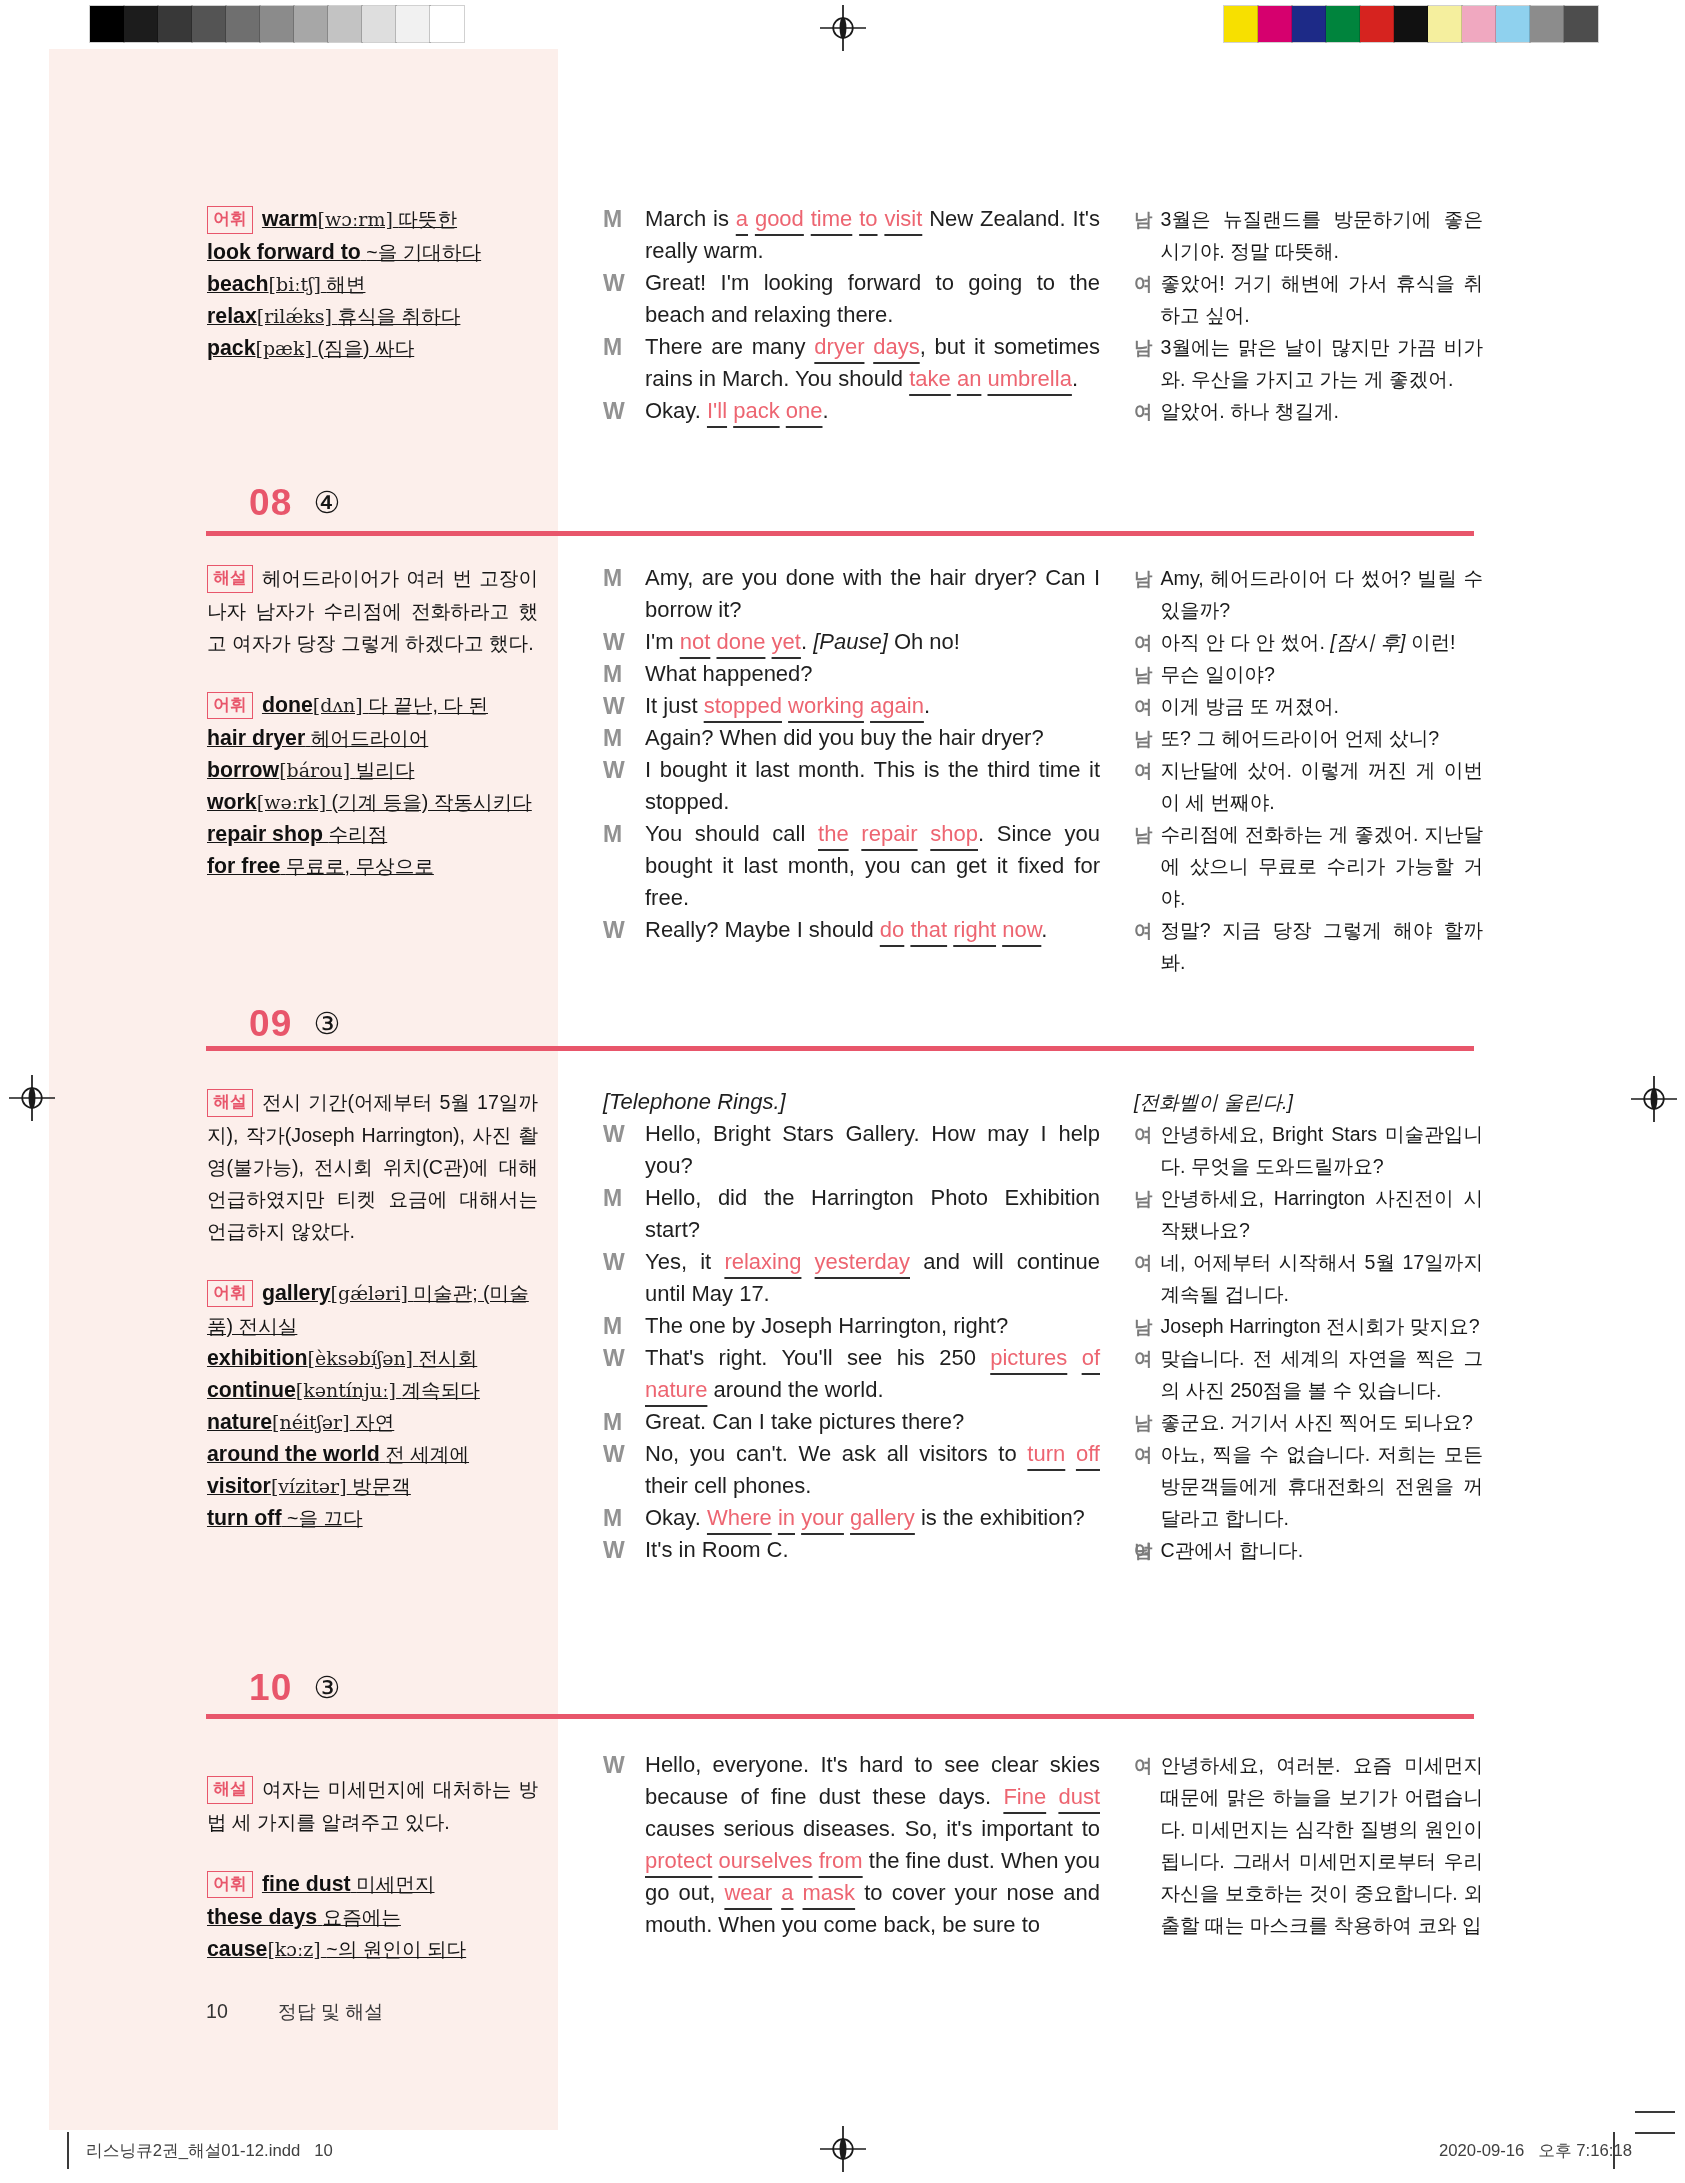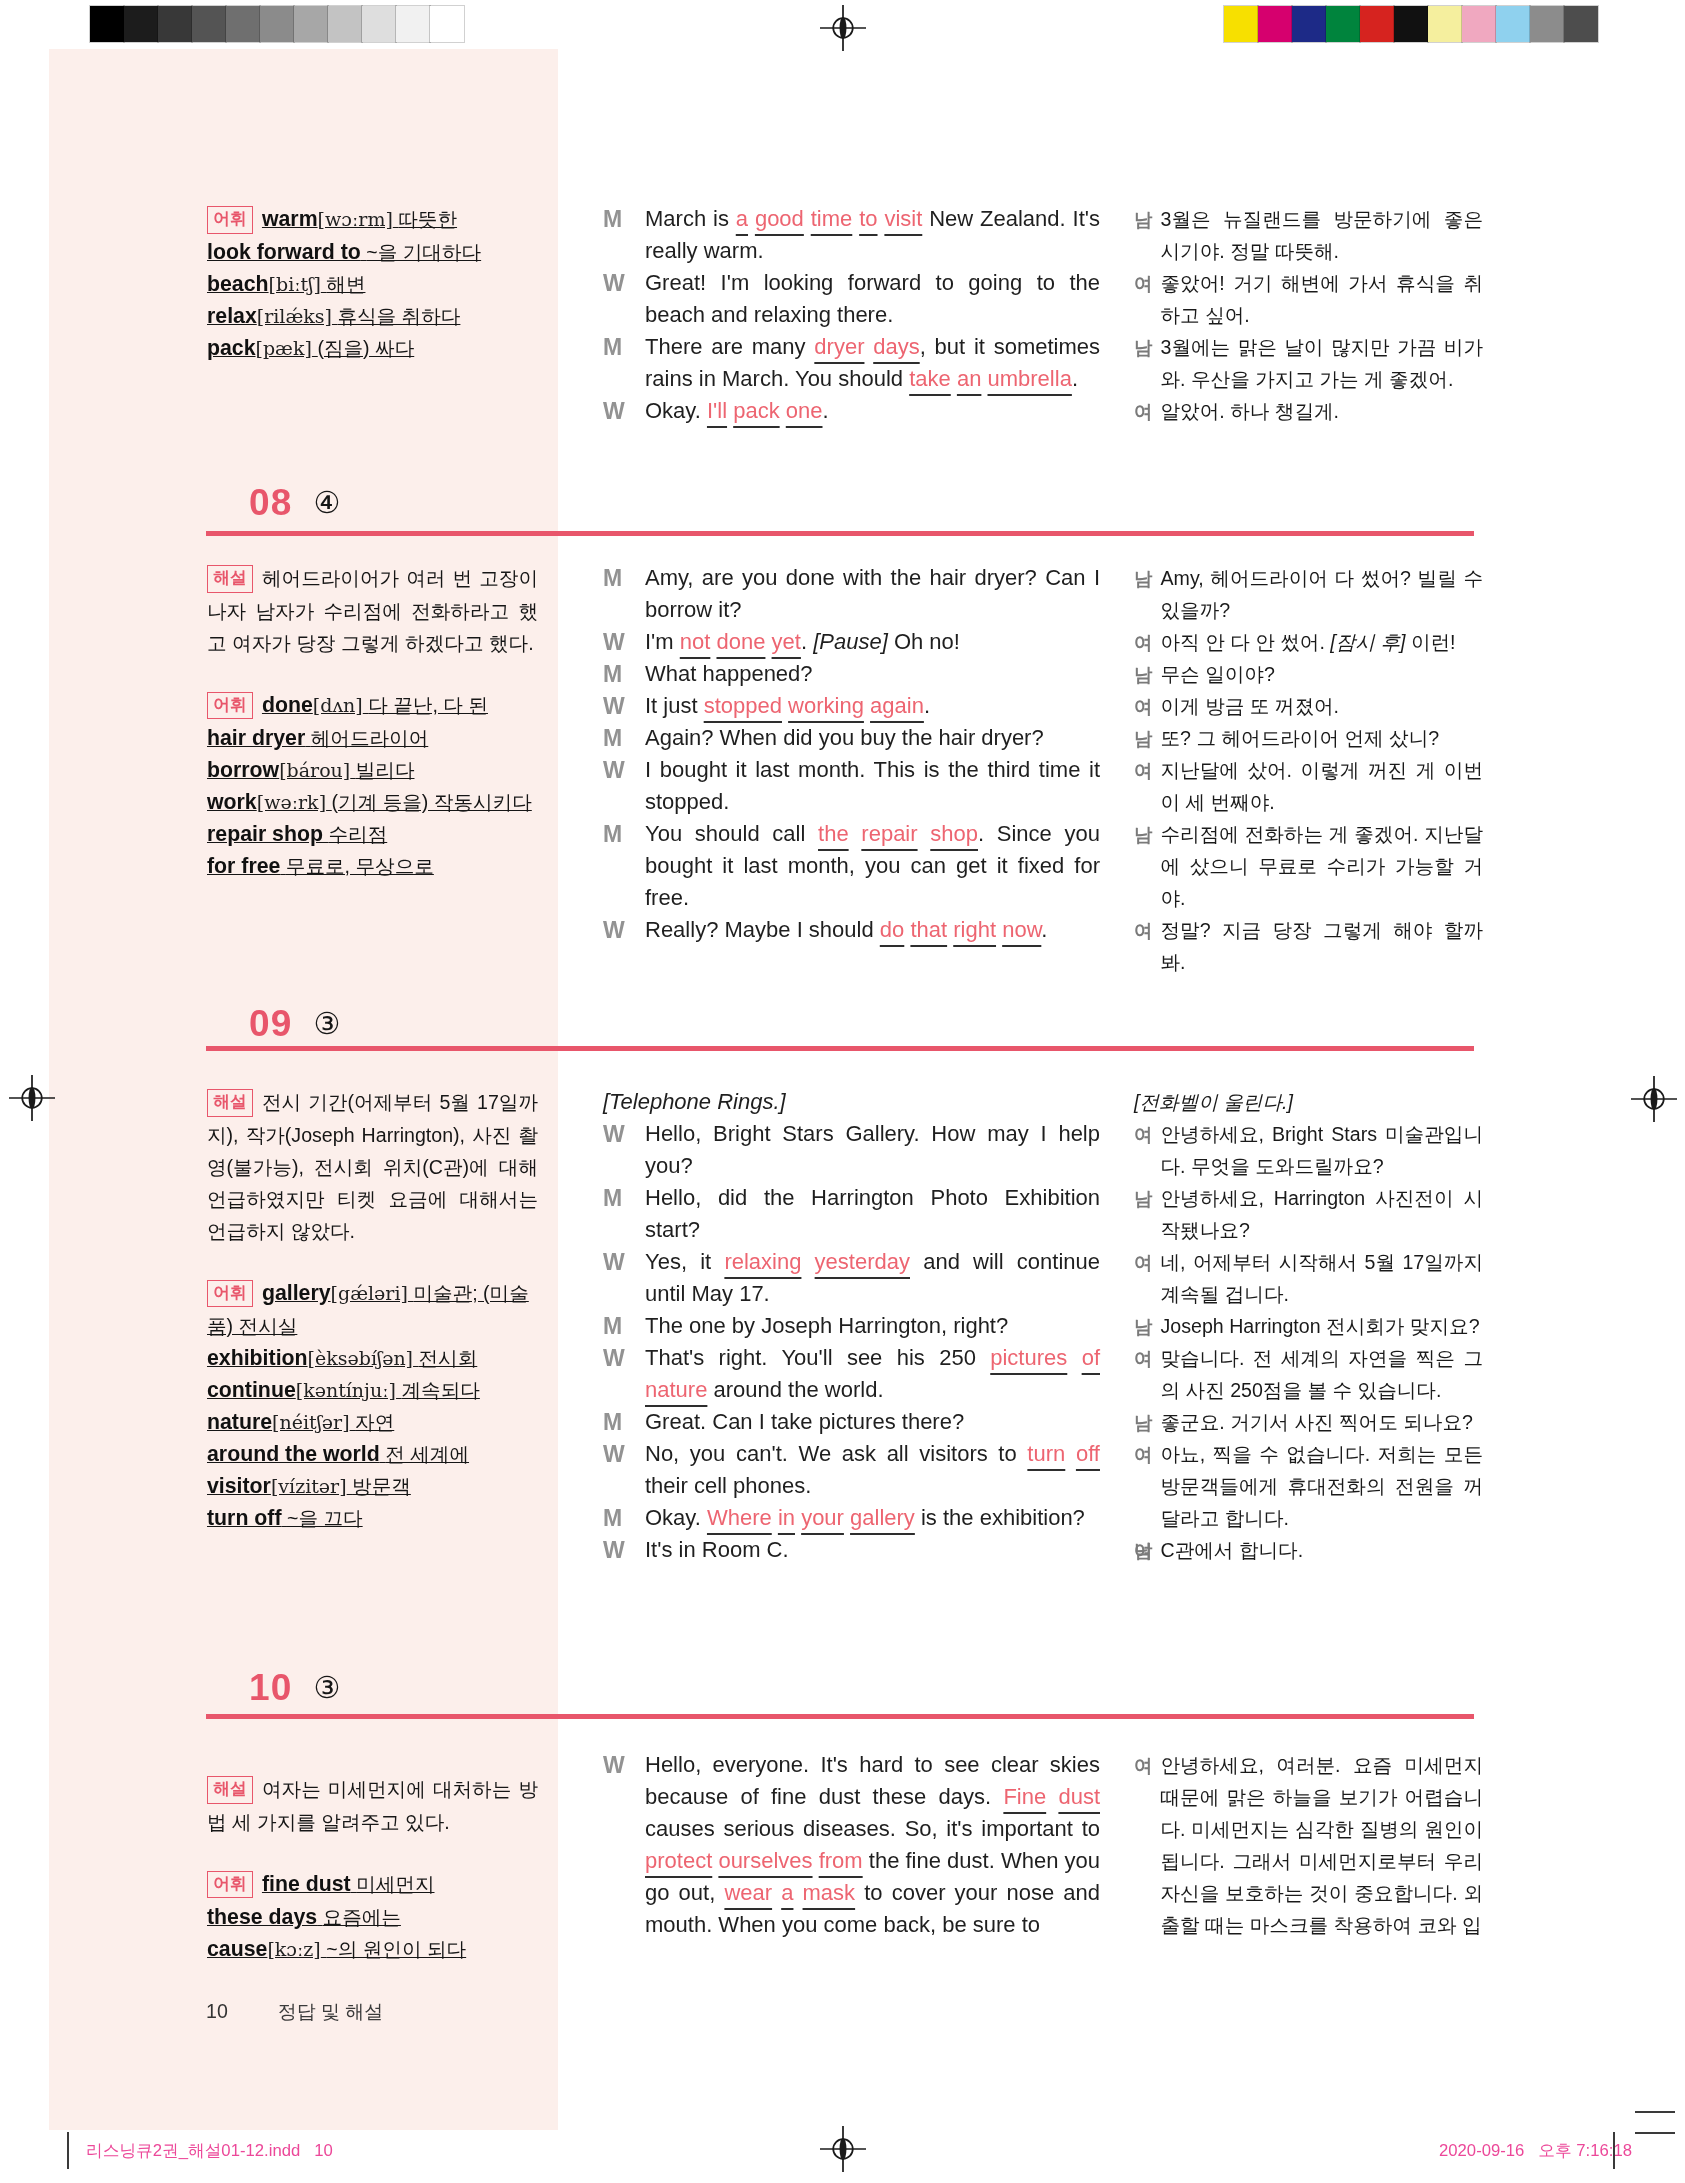--- a/index.html
+++ b/index.html
@@ -47,21 +47,21 @@
   .kor-col .turn.pre{padding-left:0;text-align:left;}
   .kor-col .spk{position:absolute;left:0;top:1.2px;color:#7a7a7a;font-weight:bold;font-size:18.4px;}
 
   .blank{color:#ed6571;text-decoration-line:underline;text-decoration-color:#2e2e2e;
          text-decoration-thickness:2.3px;text-underline-offset:7.5px;}
   .it{font-style:italic;}
 
   
   .footer{position:absolute;left:206px;top:1999px;font-size:19.6px;color:#333;}
   .footer .ft-title{margin-left:50px;font-size:19px;color:#3a3a3a;}
-  .print-line{position:absolute;top:2139px;font-size:16.7px;color:#ec4899;white-space:pre;}
+  .print-line{position:absolute;top:2139px;font-size:16.7px;color:#404040;white-space:pre;}
   .pl-left{left:86px;} .pl-right{right:54px;}
 
   
   .cmark{position:absolute;background:#3a3a3a;}
 </style>
 </head>
 <body>
 
 <div class="page">
   <div class="pink-panel"></div>

